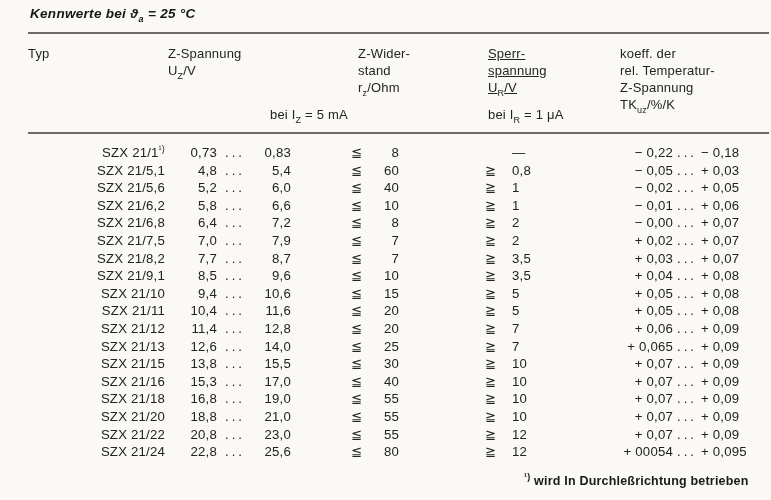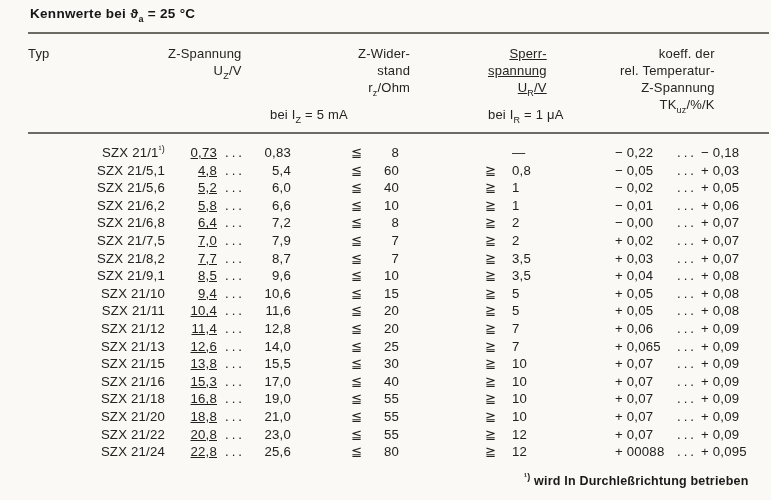--- a/index.html
+++ b/index.html
@@ -8,51 +8,51 @@
     background:#faf9f5;
     font-family:"Liberation Sans",sans-serif;
     color:#1f1f1f;
     position:relative;
     -webkit-font-smoothing:antialiased;
   }
   .page{position:relative;width:771px;height:500px;}
 
   .title{
     position:absolute;left:30px;top:6px;
-    font-size:13.5px;font-weight:700;letter-spacing:.3px;color:#161616;
+    font-size:13.5px;font-weight:700;letter-spacing:.3px;color:#161616;font-style:italic;
   }
   sub{font-size:9px;line-height:0;}
   sup{font-size:9px;line-height:0;}
 
   .rule{position:absolute;left:28px;width:741px;height:2px;background:#6d6b64;}
   .rule-top{top:32px;}
   .rule-head{top:132px;}
 
   .header{position:absolute;left:0;top:36px;width:771px;height:96px;font-size:13px;color:#242424;}
-  .h-block{position:absolute;top:9px;line-height:17px;letter-spacing:.2px;text-align:right;}
+  .h-block{position:absolute;top:9px;line-height:17px;letter-spacing:.2px;}
   .h-cond{position:absolute;line-height:16px;letter-spacing:.2px;}
 
   .tbody{position:absolute;left:0;top:141px;width:771px;padding-top:3px;}
   .row{
     display:grid;
     grid-template-columns:137px 52px 36px 38px 60px 22px 26px 86px 22px 40px 68px 58px 28px 64px;
     padding-left:28px;
     height:17.6px;line-height:17.6px;
     font-size:13.2px;color:#222;letter-spacing:.2px;
     white-space:nowrap;
   }
   .c-typ   {grid-column:1;text-align:right;}
-  .c-uzmin {grid-column:2;text-align:right;text-decoration:underline;}
+  .c-uzmin {grid-column:2;text-align:right;}
   .c-dots  {grid-column:3;text-align:center;letter-spacing:3px;}
   .c-uzmax {grid-column:4;text-align:right;}
   .c-rzrel {grid-column:6;text-align:left;}
   .c-rz    {grid-column:7;text-align:right;}
   .c-urrel {grid-column:9;text-align:left;}
   .c-ur    {grid-column:10;text-align:left;padding-left:5px;}
-  .c-tkmin {grid-column:12;text-align:left;}
+  .c-tkmin {grid-column:12;text-align:right;}
   .c-tkdots{grid-column:13;text-align:center;letter-spacing:3px;}
   .c-tkmax {grid-column:14;text-align:left;}
 
   .footer-left{
     position:absolute;left:30px;top:472px;
     font-size:12.5px;font-weight:700;color:#1a1a1a;letter-spacing:.2px;
   }
   .footer-right{
     position:absolute;left:524px;top:474px;
     font-size:12.5px;font-weight:700;color:#1a1a1a;letter-spacing:.2px;
@@ -344,21 +344,21 @@
 
     <div class="row">
       <span class="c-typ"><span>SZX 21/24</span><sup></sup></span>
       <span class="c-uzmin">22,8</span>
       <span class="c-dots">...</span>
       <span class="c-uzmax">25,6</span>
       <span class="c-rzrel">≦</span>
       <span class="c-rz">80</span>
       <span class="c-urrel">≧</span>
       <span class="c-ur">12</span>
-      <span class="c-tkmin">+ 00088</span>
+      <span class="c-tkmin">+ 00054</span>
       <span class="c-tkdots">...</span>
       <span class="c-tkmax">+ 0,095</span>
     </div>
   </div>
 
   <div class="footer-right">
     <sup>¹)</sup><span> wird In Durchleßrichtung betrieben</span>
   </div>
 
 </div>

